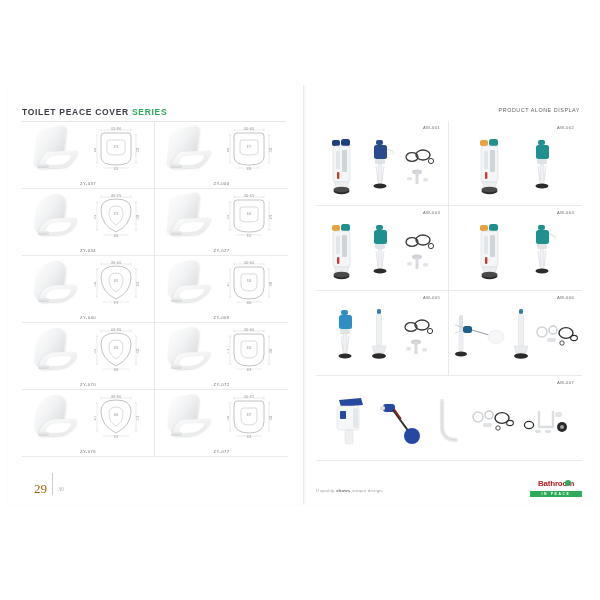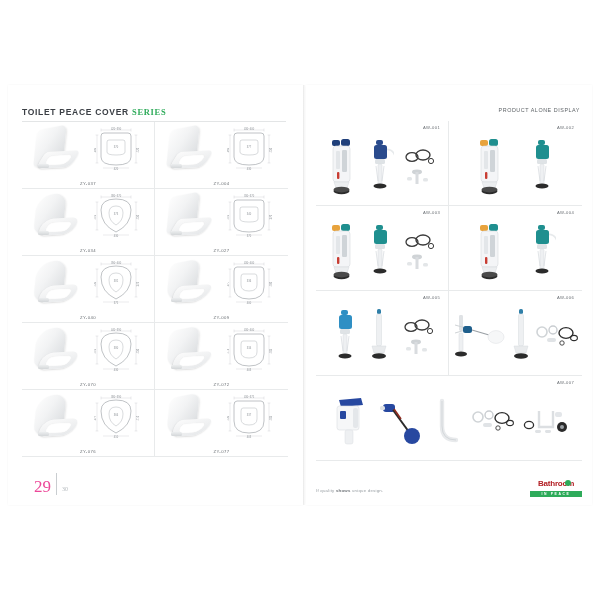--- a/index.html
+++ b/index.html
@@ -11,21 +11,21 @@
   .page{position:absolute;top:0;height:420px;background:#fff;box-sizing:border-box;}
   .page-left{left:8px;width:295px;box-shadow:0 0 2px rgba(0,0,0,.05);}
   .page-right{left:306px;width:286px;box-shadow:0 0 2px rgba(0,0,0,.05);}
 
   .gutter{position:absolute;left:303px;top:0;width:2px;height:420px;
           background:linear-gradient(90deg,rgba(0,0,0,.07),rgba(0,0,0,.02));}
 
   
   .l-title{position:absolute;left:14px;top:22px;font-size:8.5px;letter-spacing:.7px;
            color:#3b3f45;font-weight:bold;white-space:nowrap;}
-  .l-title .accent{color:#2eab5a;font-family:Liberation Serif, serif;}
+  .l-title .accent{color:#2eab5a;}
 
   .l-rule{position:absolute;left:14px;top:36px;width:264px;height:1px;background:#e3e5e6;}
 
   
   .grid{position:absolute;left:14px;top:37px;width:266px;height:335px;
         display:grid;grid-template-columns:1fr 1fr;grid-template-rows:repeat(5,1fr);}
   .cell{position:relative;box-sizing:border-box;border-bottom:1px solid #e8eaeb;}
   .cell:nth-child(odd){border-right:1px solid #e8eaeb;}
   .cell:nth-child(9),.cell:nth-child(10){border-bottom:1px solid #e8eaeb;}
   .cell-inner{position:absolute;left:0;top:0;right:0;bottom:12px;display:flex;
@@ -55,21 +55,21 @@
   
   .tech{position:relative;width:56px;height:44px;flex:0 0 auto;}
   .tech svg{position:absolute;left:0;top:0;}
   .dim{font-size:2.6px;fill:#8d9297;font-family:"Liberation Sans",sans-serif;}
   .outl{fill:none;stroke:#8c9196;stroke-width:.55;}
   .inr{fill:none;stroke:#a9aeb2;stroke-width:.45;}
   .arw{stroke:#b7bcc0;stroke-width:.3;}
 
   
   .pg-wrap{position:absolute;left:26px;bottom:10px;display:flex;align-items:flex-end;gap:5px;}
-  .pg-big{font-family:"Liberation Serif",serif;font-size:17px;color:#ec4899;line-height:1;}
+  .pg-big{font-family:"Liberation Serif",serif;font-size:13px;color:#a16207;line-height:1;}
   .pg-div{width:1px;height:22px;background:#c9cdd0;}
   .pg-sm{font-family:"Liberation Serif",serif;font-size:6px;color:#b4b9bd;line-height:1;
          padding-bottom:3px;}
 
   
   .r-title{position:absolute;right:12px;top:22px;font-size:5.4px;letter-spacing:.55px;
            color:#5d6266;white-space:nowrap;}
 
   .rgrid{position:absolute;left:10px;top:36px;width:266px;height:340px;
          display:grid;grid-template-columns:1fr 1fr;

